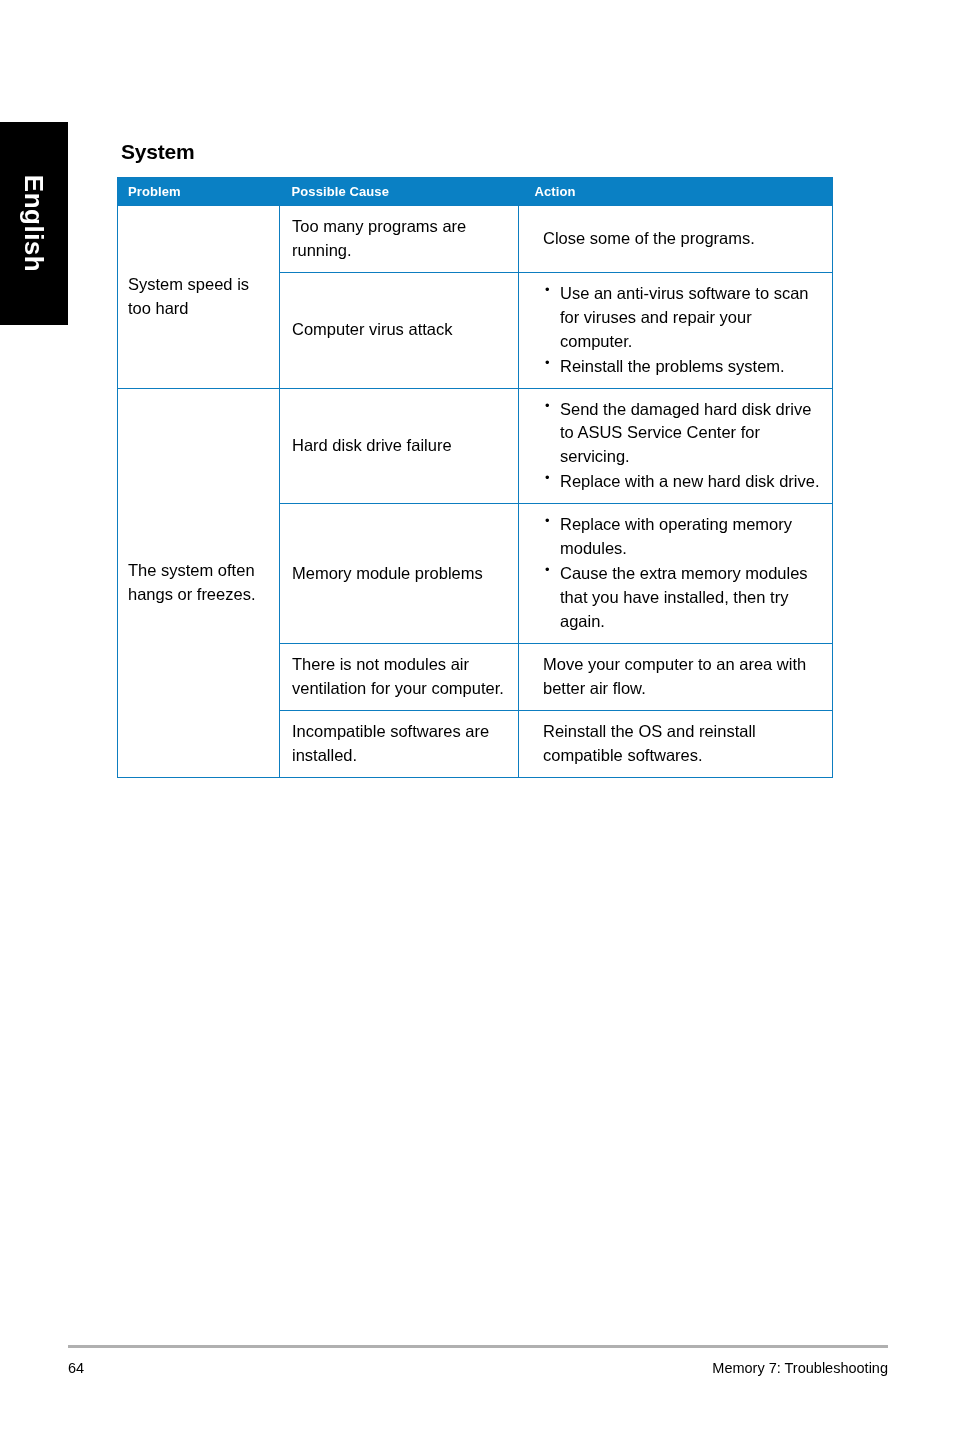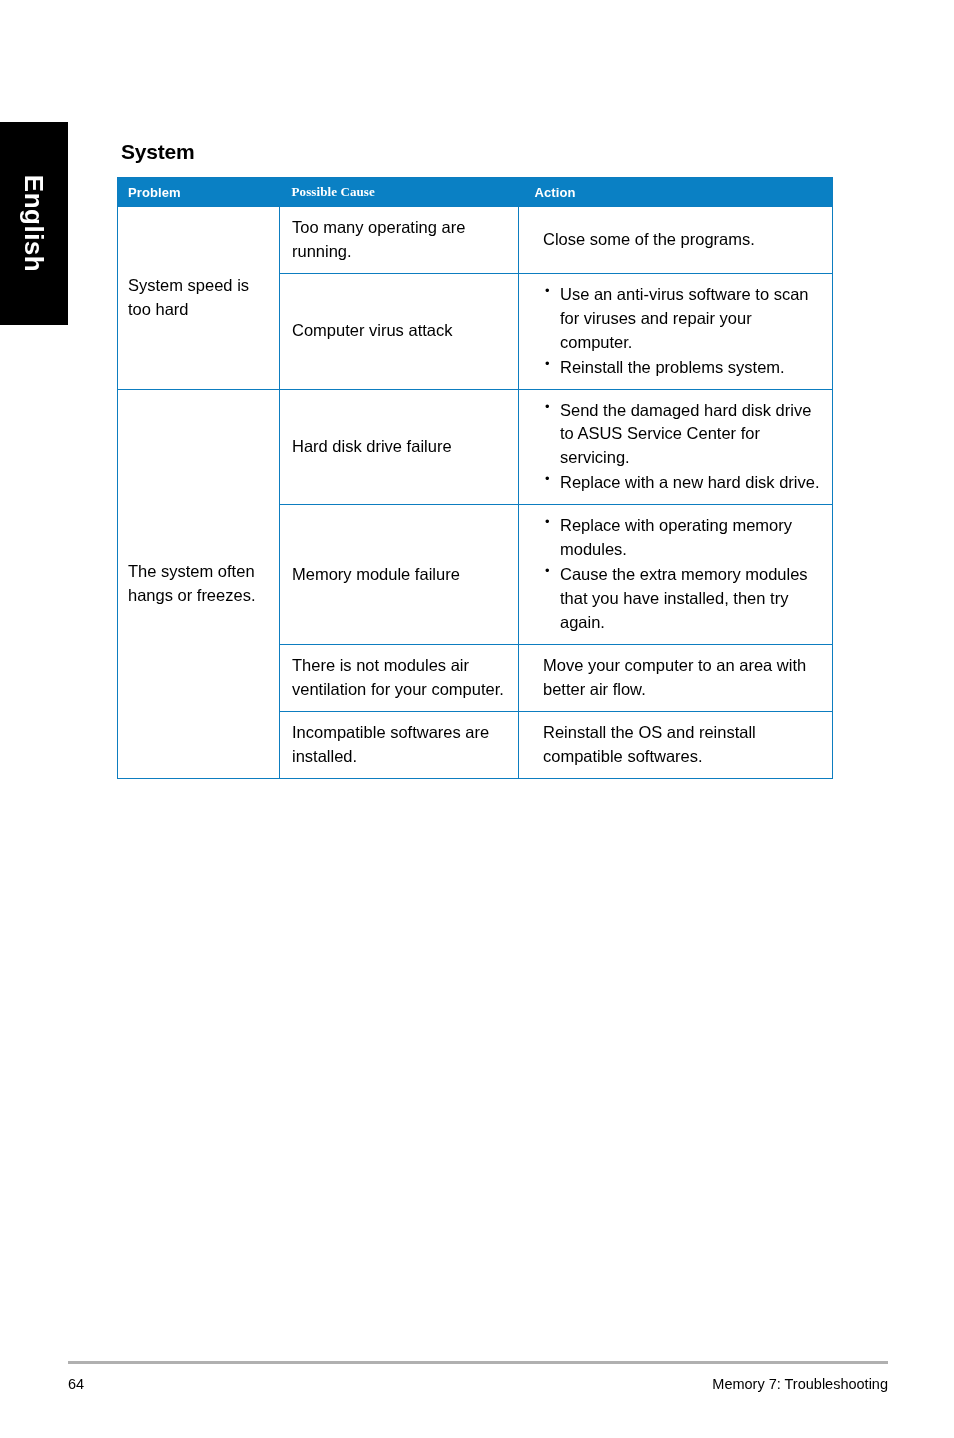--- a/index.html
+++ b/index.html
@@ -67,21 +67,21 @@
     background: #0a80c4;
     color: #ffffff;
     font-size: 13px;
     font-weight: bold;
     text-align: left;
     padding: 6px 0 6px 10px;
     border: none;
     letter-spacing: 0.1px;
   }
   table.tbl thead tr th:nth-child(1) { padding-left: 10px; }
-  table.tbl thead tr th:nth-child(2) { padding-left: 12px; font-family: Liberation Serif, serif; }
+  table.tbl thead tr th:nth-child(2) { padding-left: 12px; }
   table.tbl thead tr th:nth-child(3) { padding-left: 16px; }
 
   table.tbl td {
     border: 1px solid #0d7dc0;
     vertical-align: middle;
     font-size: 16.5px;
     color: #000000;
     line-height: 1.45;
     padding: 9px 10px 9px 12px;
   }
@@ -106,21 +106,21 @@
     left: 2px;
     top: -1px;
     font-size: 13px;
   }
 
   
   .footer {
     position: absolute;
     left: 68px;
     right: 66px;
-    bottom: 46px;
+    bottom: 62px;
   }
   .footer-rule {
     height: 3px;
     background: #b0b0b0;
     width: 100%;
   }
   .footer-row {
     display: flex;
     justify-content: space-between;
     align-items: baseline;
@@ -150,21 +150,21 @@
       <tr>
         <th>Problem</th>
         <th>Possible Cause</th>
         <th>Action</th>
       </tr>
     </thead>
     <tbody>
 
       <tr>
         <td class="col-problem" rowspan="2">System speed is too hard</td>
-        <td>Too many operating are running.</td>
+        <td>Too many programs are running.</td>
         <td class="col-action">Close some of the programs.</td>
       </tr>
 
       <tr>
         <td>Computer virus attack</td>
         <td class="col-action">
           <ul class="bullets">
             <li>Use an anti-virus software to scan for viruses and repair your computer.</li>
             <li>Reinstall the problems system.</li>
           </ul>
@@ -176,21 +176,21 @@
         <td>Hard disk drive failure</td>
         <td class="col-action">
           <ul class="bullets">
             <li>Send the damaged hard disk drive to ASUS Service Center for servicing.</li>
             <li>Replace with a new hard disk drive.</li>
           </ul>
         </td>
       </tr>
 
       <tr>
-        <td>Memory module failure</td>
+        <td>Memory module problems</td>
         <td class="col-action">
           <ul class="bullets">
             <li>Replace with operating memory modules.</li>
             <li>Cause the extra memory modules that you have installed, then try again.</li>
           </ul>
         </td>
       </tr>
 
       <tr>
         <td>There is not modules air ventilation for your computer.</td>

